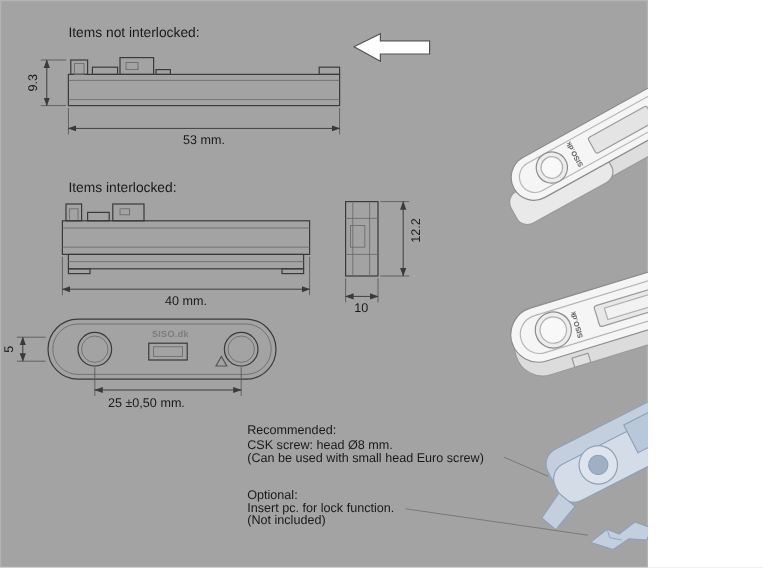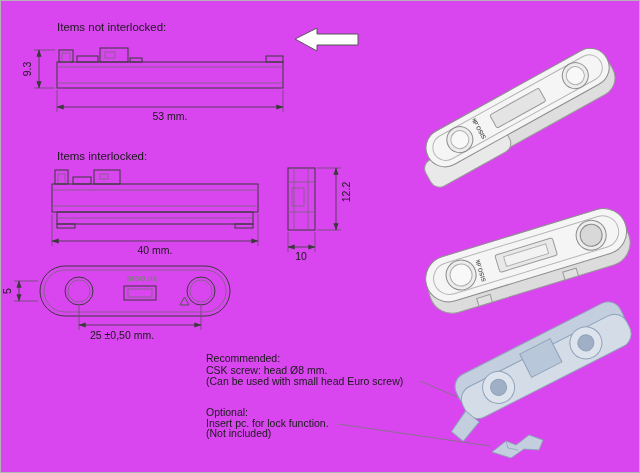--- a/index.html
+++ b/index.html
@@ -1,16 +1,16 @@
 <!DOCTYPE html>
 <html><head>
 <meta charset="utf-8">
 <style>
   html,body{margin:0;padding:0;background:#ffffff;}
-  .canvas{position:relative;width:640px;height:473px;background:#d946ef;
+  .canvas{position:relative;width:540px;height:473px;background:#a3a3a3;
           box-shadow:inset 0 0 0 1px #b4b4b4;overflow:hidden;}
   svg{display:block;}
   text{font-family:"Liberation Sans","DejaVu Sans",sans-serif;fill:#1a1a1a;}
   .t-title{font-size:11.5px;}
   .t-dim{font-size:10.5px;}
   .t-note{font-size:10.5px;}
   .t-logo{font-size:7.5px;font-weight:bold;fill:#7d7d7d;letter-spacing:.3px;}
   .t-logo-r{font-size:6px;font-weight:bold;fill:#5f5f5f;}
   .ln{stroke:#3a3a3a;stroke-width:1;fill:none;}
   .ln-in{stroke:#6a6a6a;stroke-width:.7;fill:none;}

